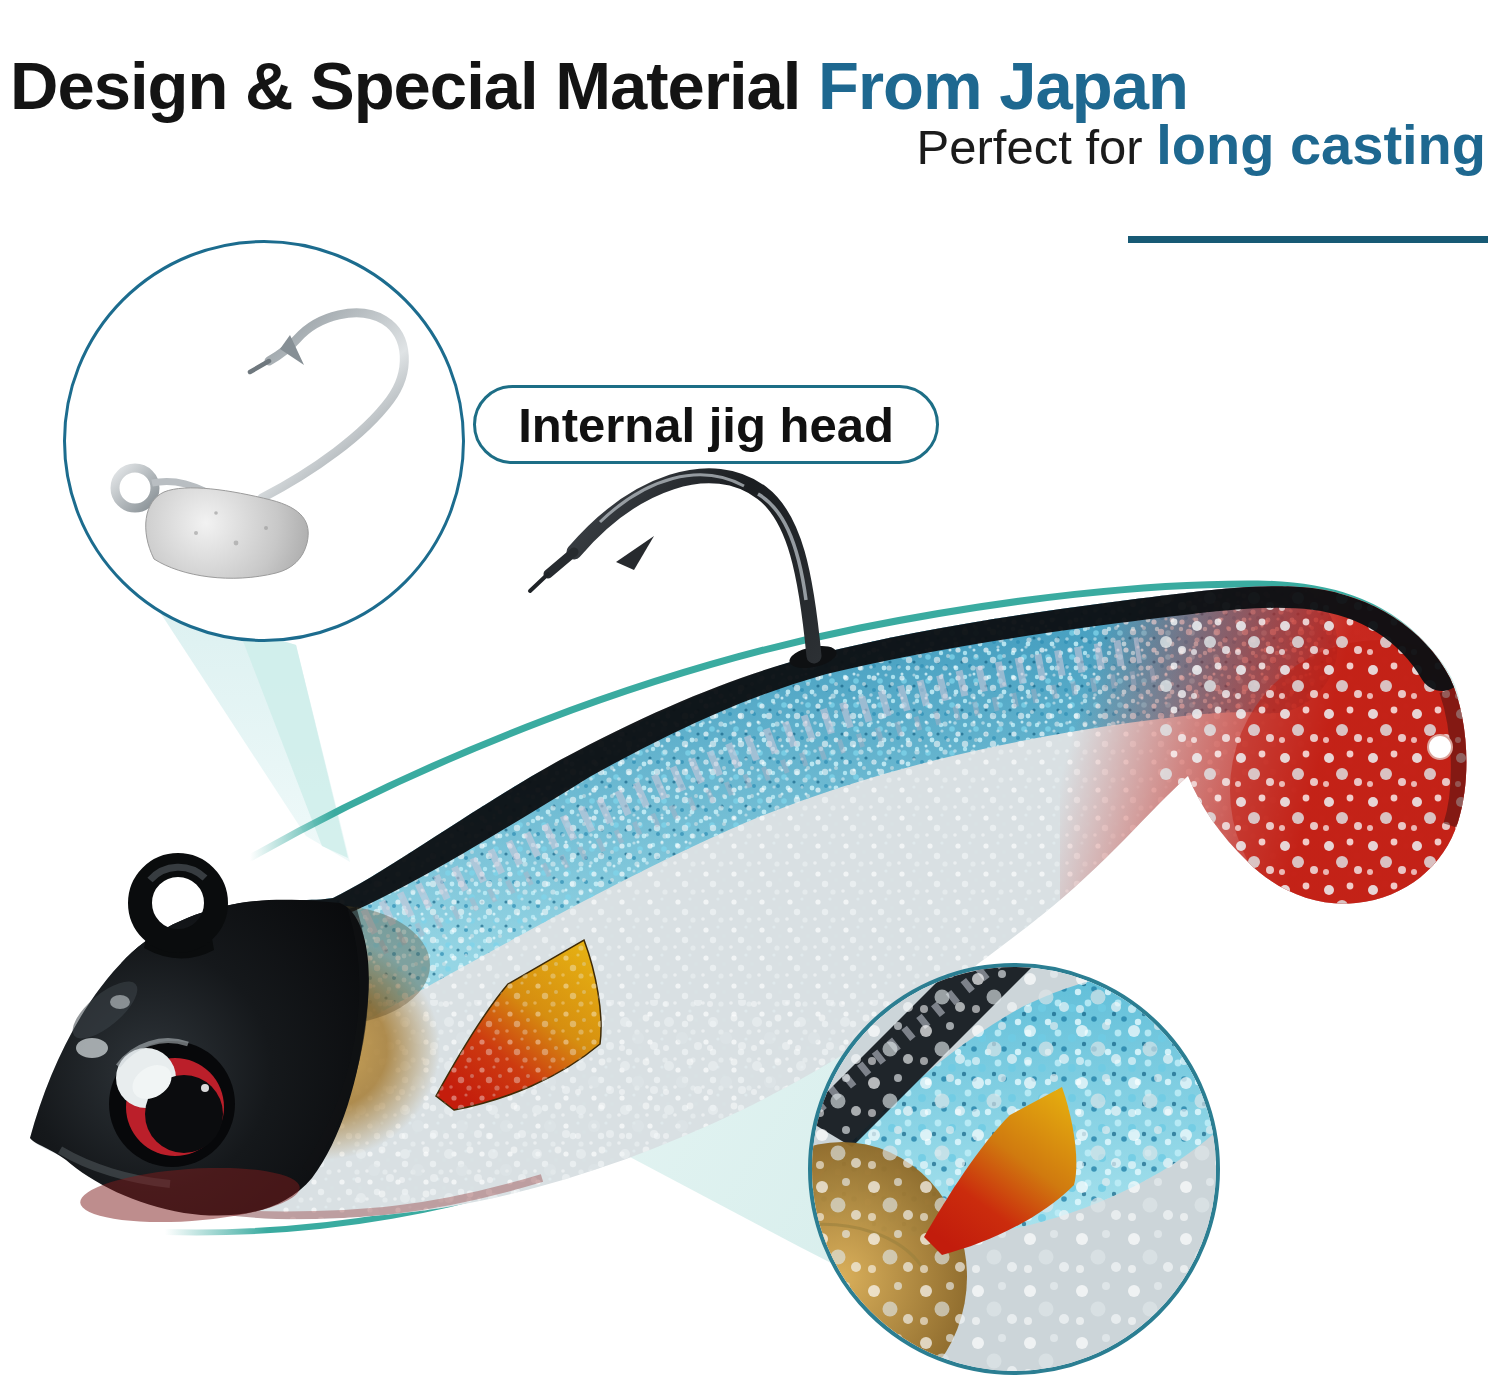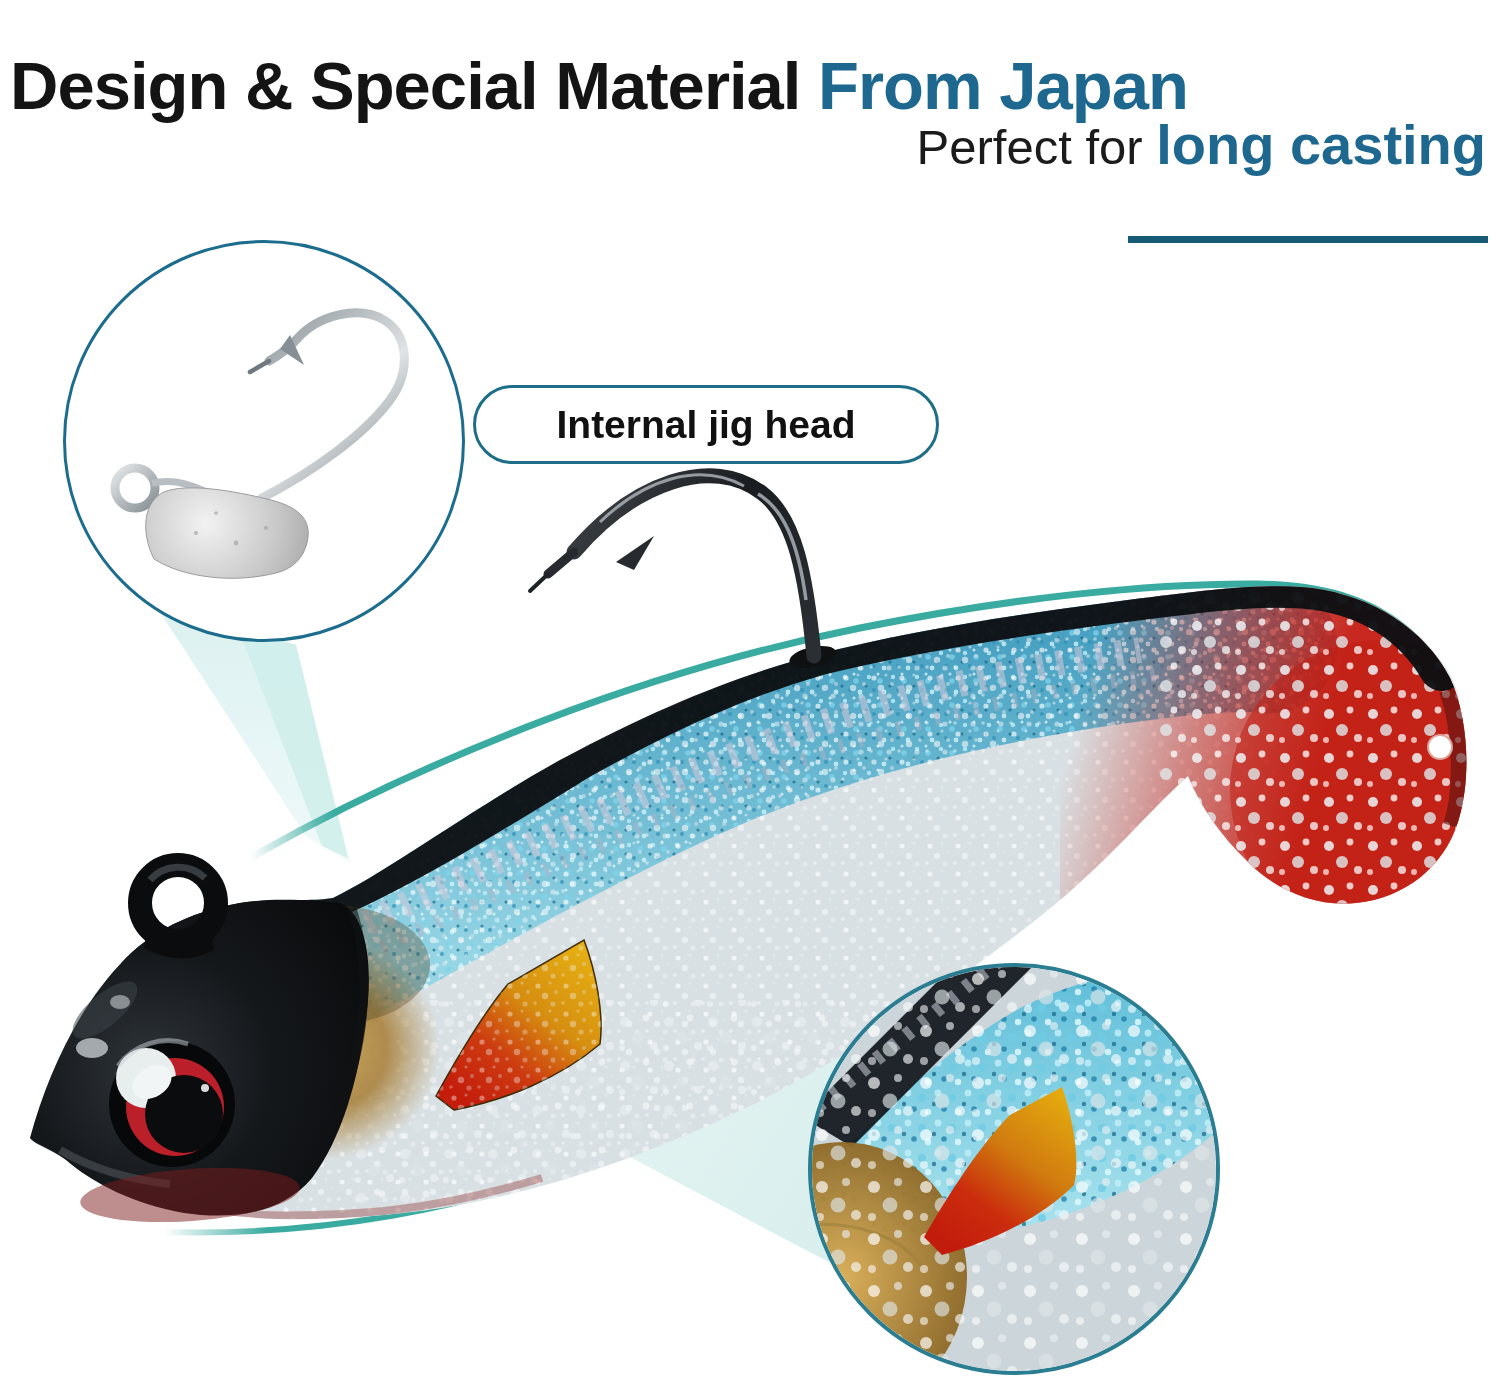--- a/index.html
+++ b/index.html
@@ -21,21 +21,21 @@
   .rule{
     position:absolute;left:1128px;top:236px;width:360px;height:7px;
     background:var(--underline-teal,#175a75);
   }
   .pill{
     position:absolute;background:#ffffff;
     border:3px solid var(--pill-border-teal,#1d6e86);
     border-radius:48px;display:flex;align-items:center;justify-content:center;
     color:#111;font-weight:700;z-index:30;
   }
-  .pill-jig{left:473px;top:385px;width:460px;height:73px;font-size:39px;}
+  .pill-jig{left:473px;top:385px;width:460px;height:73px;font-size:49px;}
   .pill-print{left:288px;top:1253px;width:450px;height:77px;font-size:52px;}
   .inset{
     position:absolute;border-radius:50%;background:#ffffff;overflow:hidden;z-index:20;
   }
   .inset-jig{
     left:63px;top:240px;width:396px;height:396px;
     border:3px solid var(--inset-border-teal,#1c6c8e);
   }
   .inset-fin{
     left:808px;top:963px;width:404px;height:404px;

